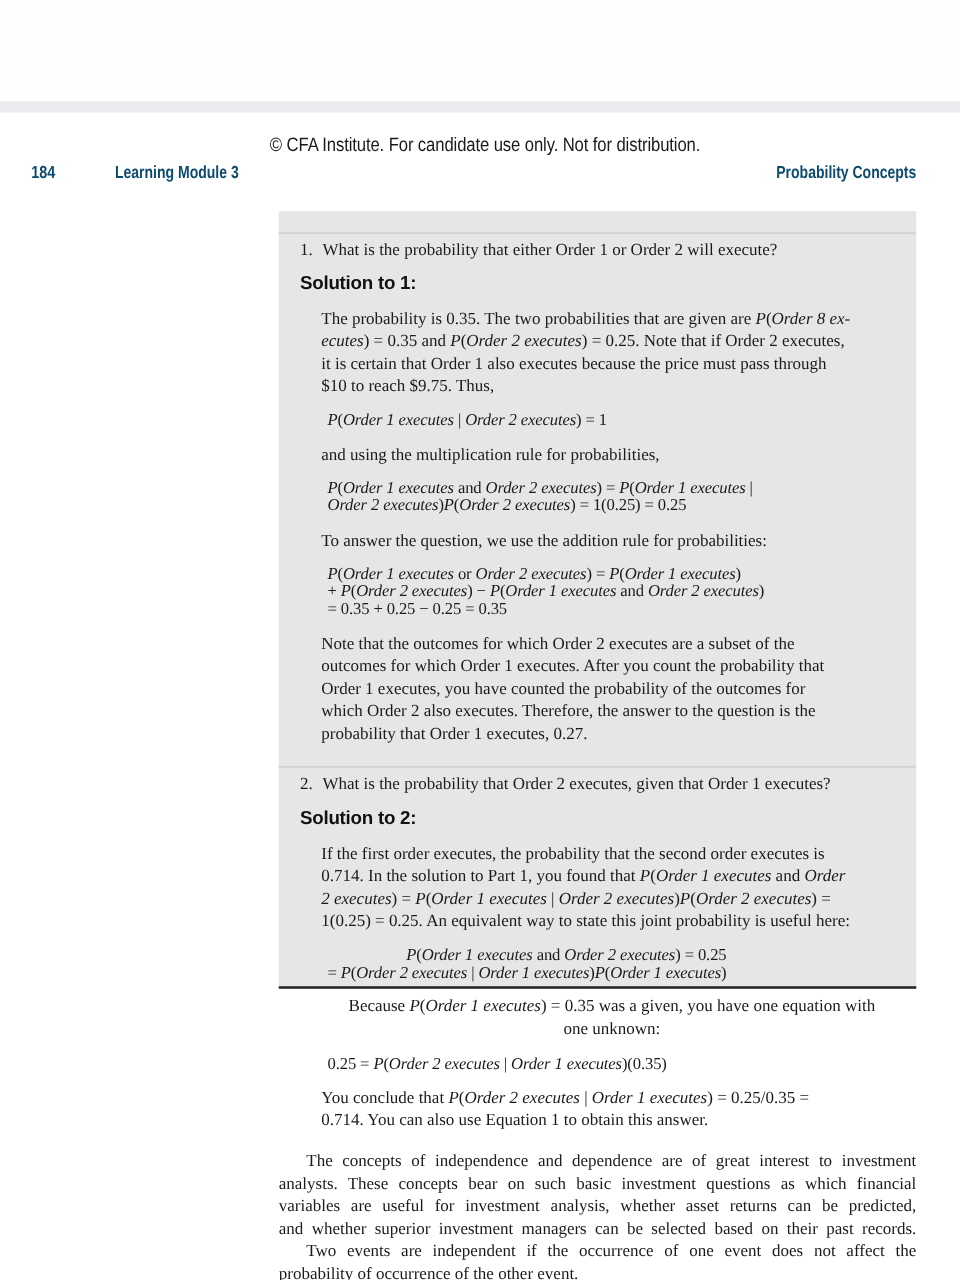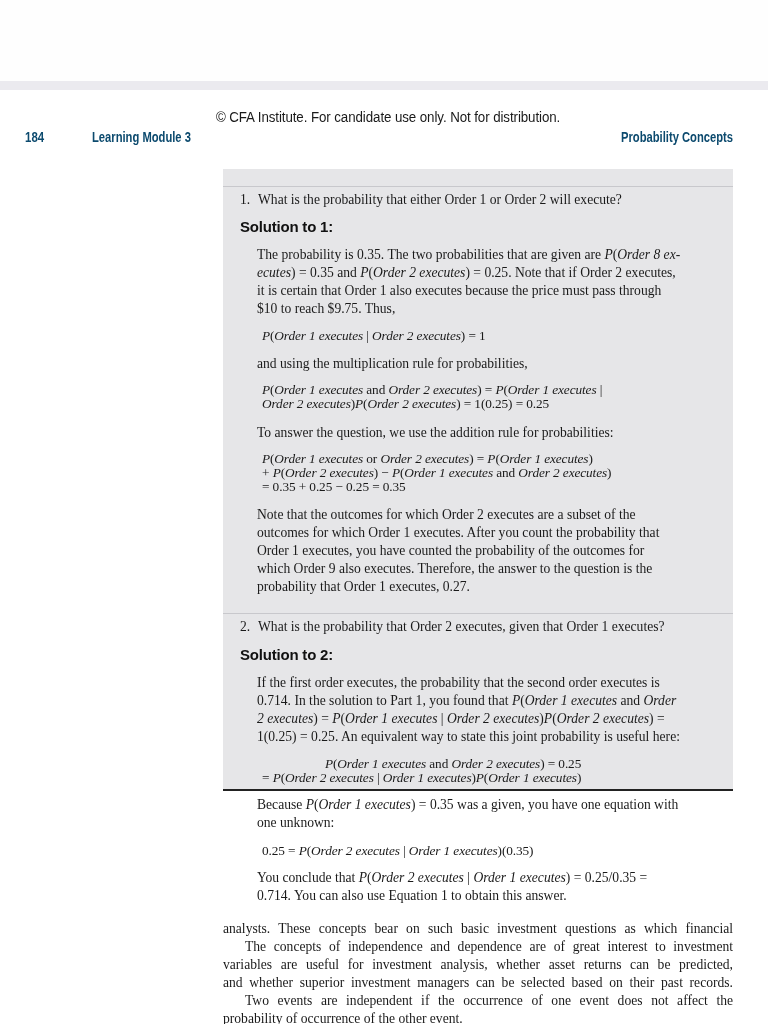--- a/index.html
+++ b/index.html
@@ -113,21 +113,21 @@
   <div class="eq" style="top:283px;">
     <div><i>P</i>(<i>Order 1 executes</i> or <i>Order 2 executes</i>) = <i>P</i>(<i>Order 1 executes</i>)</div>
     <div>+ <i>P</i>(<i>Order 2 executes</i>) − <i>P</i>(<i>Order 1 executes</i> and <i>Order 2 executes</i>)</div>
     <div>= 0.35 + 0.25 − 0.25 = 0.35</div>
   </div>
 
   <div class="para" style="top:337px;">
     <div>Note that the outcomes for which Order 2 executes are a subset of the</div>
     <div>outcomes for which Order 1 executes. After you count the probability that</div>
     <div>Order 1 executes, you have counted the probability of the outcomes for</div>
-    <div>which Order 9 also executes. Therefore, the answer to the question is the</div>
+    <div>which Order 2 also executes. Therefore, the answer to the question is the</div>
     <div>probability that Order 1 executes, 0.27.</div>
   </div>
 
   <div class="mid-rule"></div>
 
   <div class="q" style="top:449px;">
     <span class="num">2.</span><span>What is the probability that Order 2 executes, given that Order 1 executes?</span>
   </div>
   <div class="sol-heading" style="top:477px;">Solution to 2:</div>
 
@@ -136,35 +136,35 @@
     <div>0.714. In the solution to Part 1, you found that <i>P</i>(<i>Order 1 executes</i> and <i>Order</i></div>
     <div><i>2 executes</i>) = <i>P</i>(<i>Order 1 executes</i> | <i>Order 2 executes</i>)<i>P</i>(<i>Order 2 executes</i>) =</div>
     <div>1(0.25) = 0.25. An equivalent way to state this joint probability is useful here:</div>
   </div>
 
   <div class="eq" style="top:588px;text-align:right;">
     <div><i>P</i>(<i>Order 1 executes</i> and <i>Order 2 executes</i>) = 0.25</div>
     <div>= <i>P</i>(<i>Order 2 executes</i> | <i>Order 1 executes</i>)<i>P</i>(<i>Order 1 executes</i>)</div>
   </div>
 
-  <div class="para" style="top:627px;">
+  <div class="para" style="top:627px;text-align:center;">
     <div>Because <i>P</i>(<i>Order 1 executes</i>) = 0.35 was a given, you have one equation with</div>
     <div>one unknown:</div>
   </div>
 
   <div class="eq" style="top:675px;text-align:center;">
     0.25 = <i>P</i>(<i>Order 2 executes</i> | <i>Order 1 executes</i>)(0.35)
   </div>
 
   <div class="para" style="top:700px;">
     <div>You conclude that <i>P</i>(<i>Order 2 executes</i> | <i>Order 1 executes</i>) = 0.25/0.35 =</div>
     <div>0.714. You can also use Equation 1 to obtain this answer.</div>
   </div>
 </div>
 
 <div class="body-text">
+  <span class="line indent">The concepts of independence and dependence are of great interest to investment</span>
   <span class="line">analysts. These concepts bear on such basic investment questions as which financial</span>
-  <span class="line indent">The concepts of independence and dependence are of great interest to investment</span>
   <span class="line">variables are useful for investment analysis, whether asset returns can be predicted,</span>
   <span class="line">and whether superior investment managers can be selected based on their past records.</span>
   <span class="line indent">Two events are independent if the occurrence of one event does not affect the</span>
   <span class="line last">probability of occurrence of the other event.</span>
 </div>
 
 </body></html>

